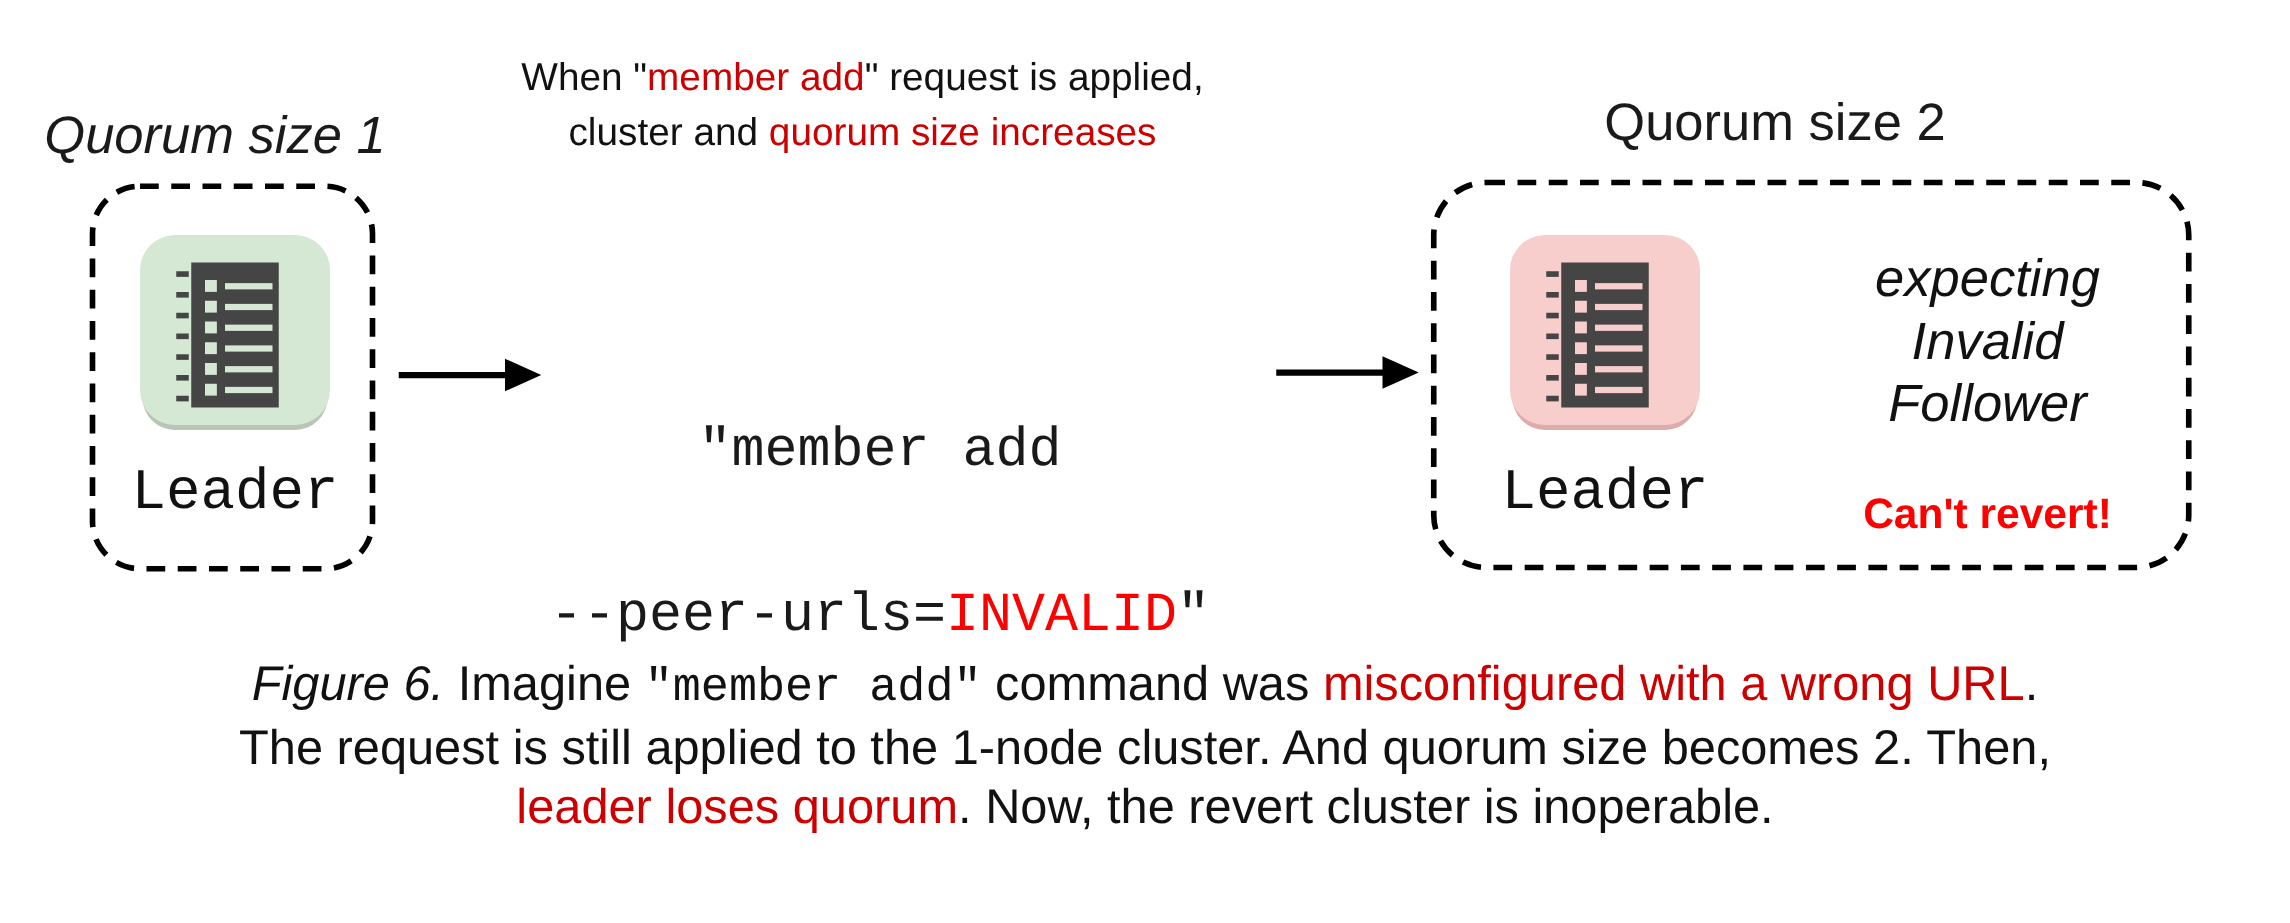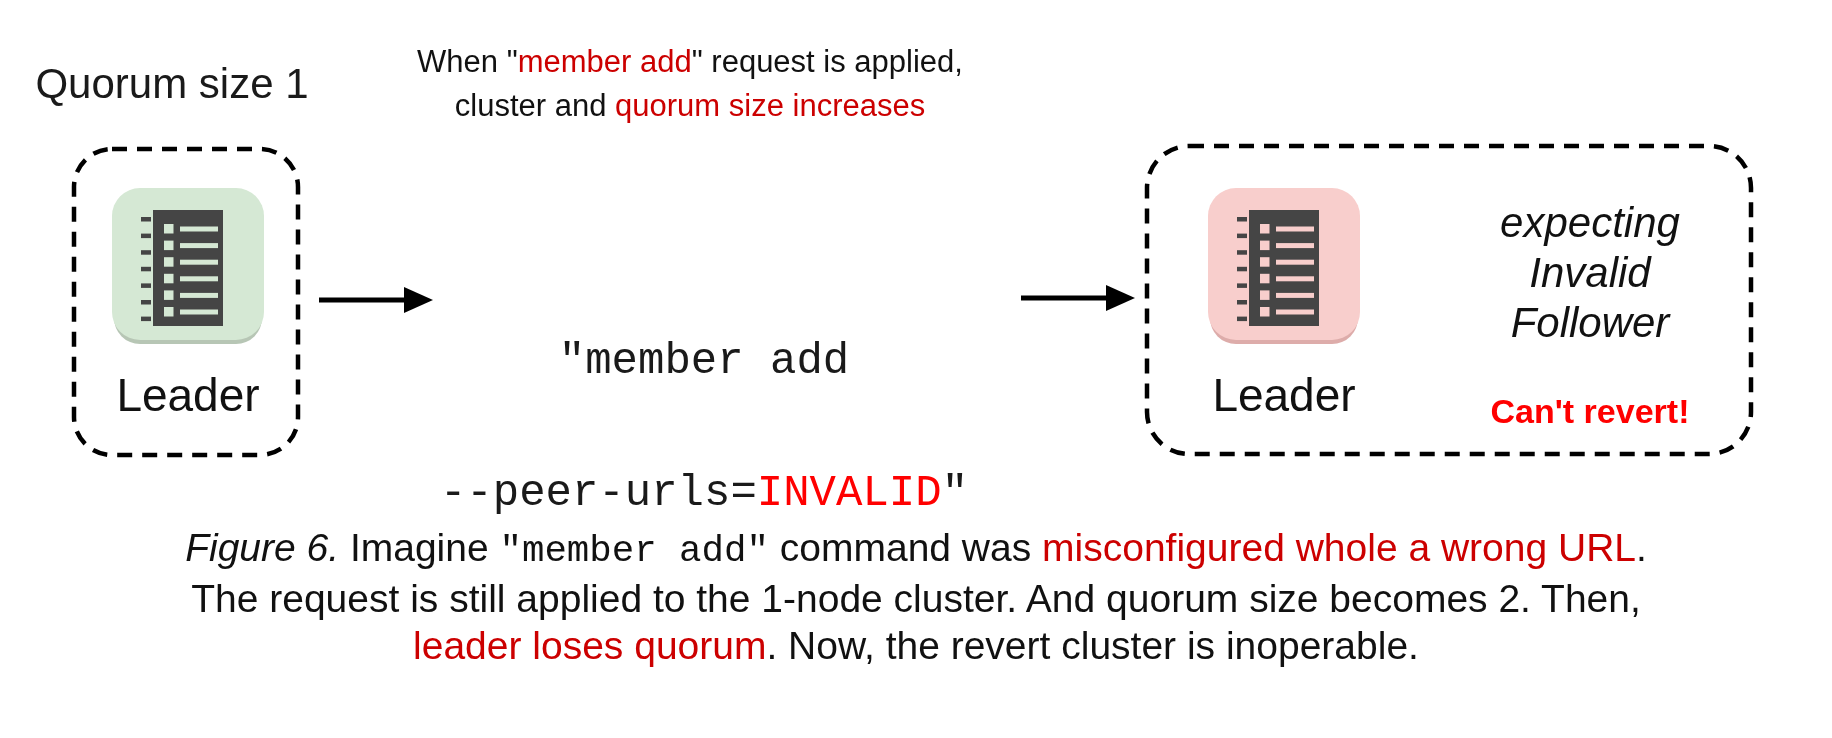--- a/index.html
+++ b/index.html
@@ -19,21 +19,21 @@
   .node-icon {
     position:absolute; width:152px; height:152px; border-radius:28px;
   }
   .icon-green { background:#d5e8d4; box-shadow:0 6px 0 -2px #b7c6b5; }
   .icon-pink  { background:#f8cecc; box-shadow:0 6px 0 -2px #ddacaa; }
   .node-icon svg { display:block; width:100%; height:100%; }
   .glyph-dark { fill:#454545; }
   .icon-green .glyph-lite { fill:#d5e8d4; }
   .icon-pink  .glyph-lite { fill:#f8cecc; }
 
-  .leader-label { font-size:46px; color:#111; }
+  .leader-label { font-size:46px; color:#111;font-family:Liberation Mono, monospace; }
 
   .annotation { font-size:31px; line-height:44px; color:#111; }
   .command {
     font-family:"Liberation Mono","DejaVu Sans Mono",monospace;
     font-size:44px; line-height:44px; color:#1a1a1a; white-space:pre;
   }
   .expecting { font-size:42px; line-height:50px; font-style:italic; color:#111; }
   .warning { font-size:34px; font-weight:bold; color:#ff0000; }
   .caption { font-size:39px; line-height:47px; color:#111; }
 
@@ -45,21 +45,21 @@
   .caption .seg-mono { font-size:0.96em; }
   .seg-monored { font-family:"Liberation Mono","DejaVu Sans Mono",monospace; color:#ff0000; }
 
   .arrow { position:absolute; }
 </style>
 </head>
 <body>
 
 <div class="stage">
 
-  <div class="abs center group-heading" style="left:32px; top:60px; width:280px;">Quorum size 1</div>
+  <div class="abs center group-heading" style="left:32px; top:84px; width:280px;font-style:italic;">Quorum size 1</div>
 
   <svg class="dashed-box" style="left:71px; top:146px;" width="230" height="312">
     <rect x="3" y="3" width="224" height="306" rx="38" ry="38" fill="none" stroke="#000000" stroke-width="4.5" stroke-dasharray="15 10"></rect>
   </svg>
 
   <div class="node-icon icon-green" style="left:112px; top:188px;">
     <svg viewBox="0 0 152 152">
       <rect class="glyph-dark" x="41" y="22" width="70" height="116"></rect>
       <rect class="glyph-dark" x="29" y="29" width="10" height="4.5"></rect>
       <rect class="glyph-dark" x="29" y="45.6" width="10" height="4.5"></rect>
@@ -98,20 +98,21 @@
   <div class="abs center command" style="left:398px; top:251px; width:612px;">
     <div><span class="seg-mono">"member add</span></div>
     <div><span class="seg-mono">--peer-urls=</span><span class="seg-monored">INVALID</span><span class="seg-mono">"</span></div>
   </div>
 
   <svg class="arrow" style="left:1018px; top:278px;" width="118" height="40">
     <line x1="3" y1="20" x2="90" y2="20" stroke="#000" stroke-width="5"></line>
     <polygon points="88,7 117,20 88,33" fill="#000"></polygon>
   </svg>
 
+  <div class="abs center group-heading" style="left:1130px; top:74px; width:580px;">Quorum size 2</div>
 
   <svg class="dashed-box" style="left:1144px; top:143px;" width="610" height="314">
     <rect x="3" y="3" width="604" height="308" rx="42" ry="42" fill="none" stroke="#000000" stroke-width="4.5" stroke-dasharray="15 10"></rect>
   </svg>
 
   <div class="node-icon icon-pink" style="left:1208px; top:188px;">
     <svg viewBox="0 0 152 152">
       <rect class="glyph-dark" x="41" y="22" width="70" height="116"></rect>
       <rect class="glyph-dark" x="29" y="29" width="10" height="4.5"></rect>
       <rect class="glyph-dark" x="29" y="45.6" width="10" height="4.5"></rect>
@@ -139,18 +140,18 @@
 
   <div class="abs center warning" style="left:1365px; top:392px; width:450px;">Can't revert!</div>
 
   <div class="abs center expecting" style="left:1365px; top:198px; width:450px;">
     <div>expecting</div>
     <div>Invalid</div>
     <div>Follower</div>
   </div>
 
   <div class="abs center caption" style="left:0px; top:524px; width:1832px;">
-    <div><span class="seg-italic">Figure 6.</span><span class="seg-plain"> Imagine </span><span class="seg-mono">"member add"</span><span class="seg-plain"> command was </span><span class="seg-bred">misconfigured whole a wrong URL</span><span class="seg-plain">.</span></div>
+    <div><span class="seg-italic">Figure 6.</span><span class="seg-plain"> Imagine </span><span class="seg-mono">"member add"</span><span class="seg-plain"> command was </span><span class="seg-bred">misconfigured with a wrong URL</span><span class="seg-plain">.</span></div>
     <div><span class="seg-plain">The request is still applied to the 1-node cluster. And quorum size becomes 2. Then,</span></div>
     <div><span class="seg-bred">leader loses quorum</span><span class="seg-plain">. Now, the revert cluster is inoperable.</span></div>
   </div>
 
 </div>
 
 </body></html>

